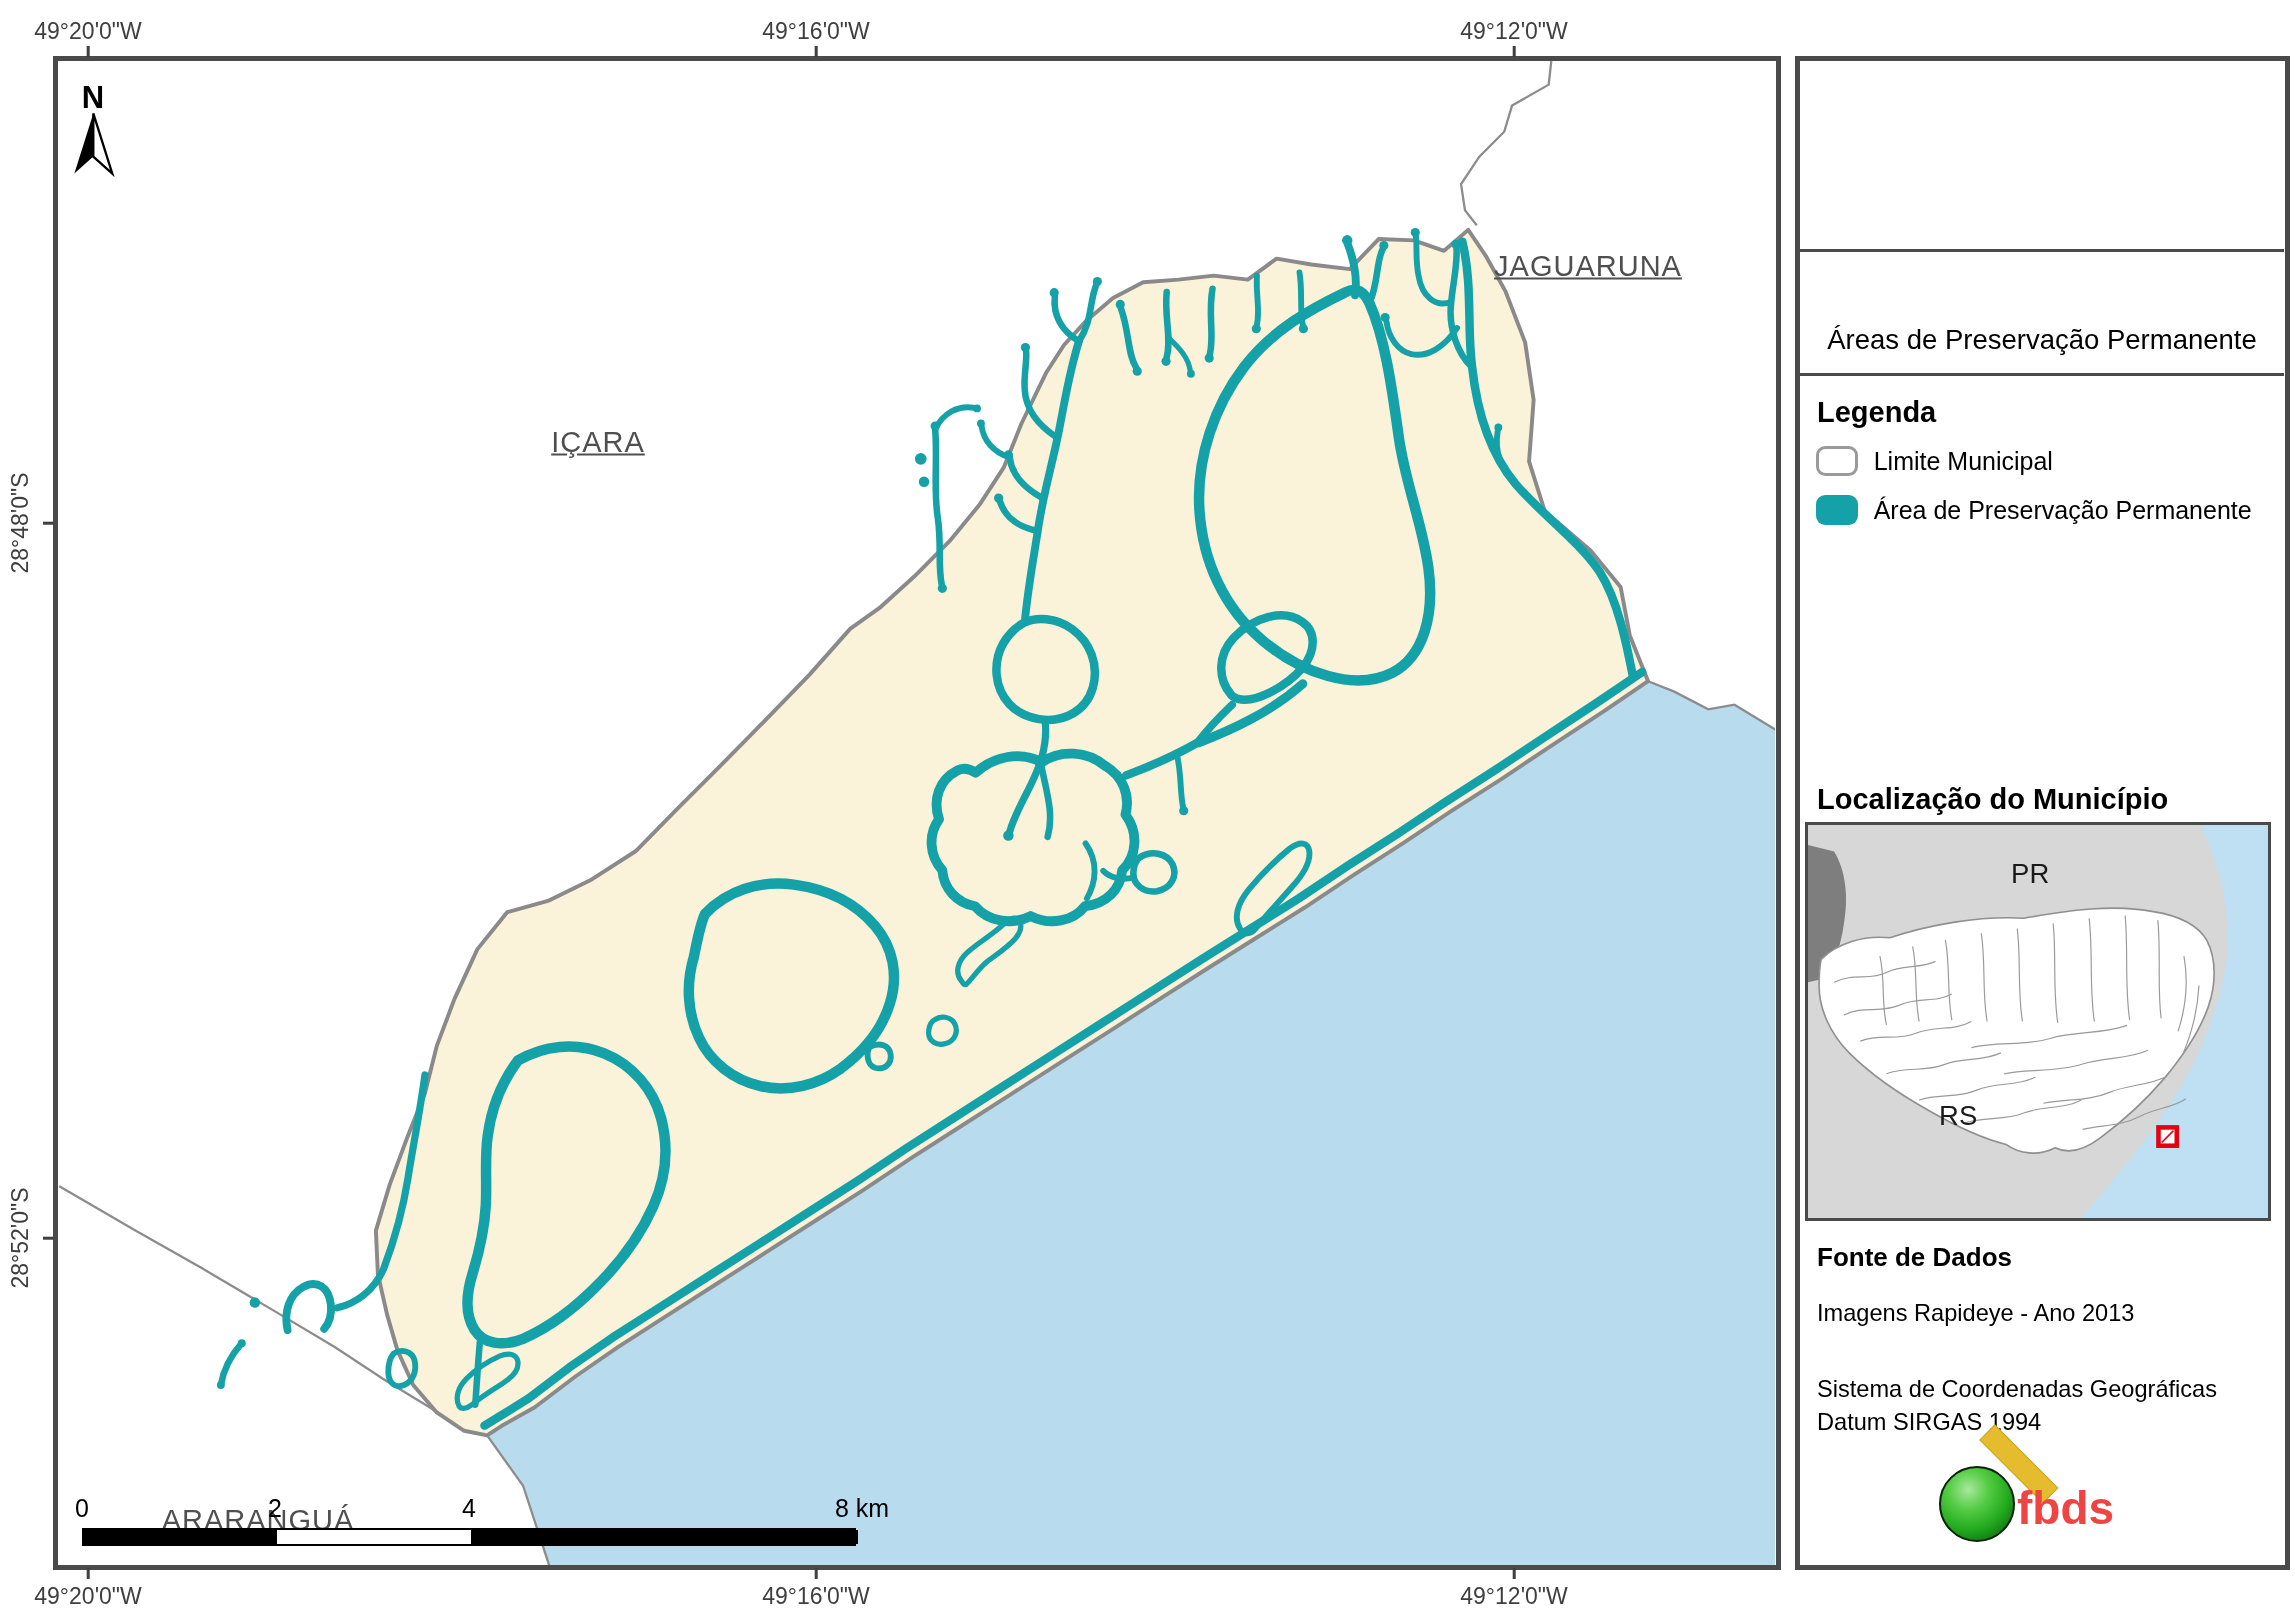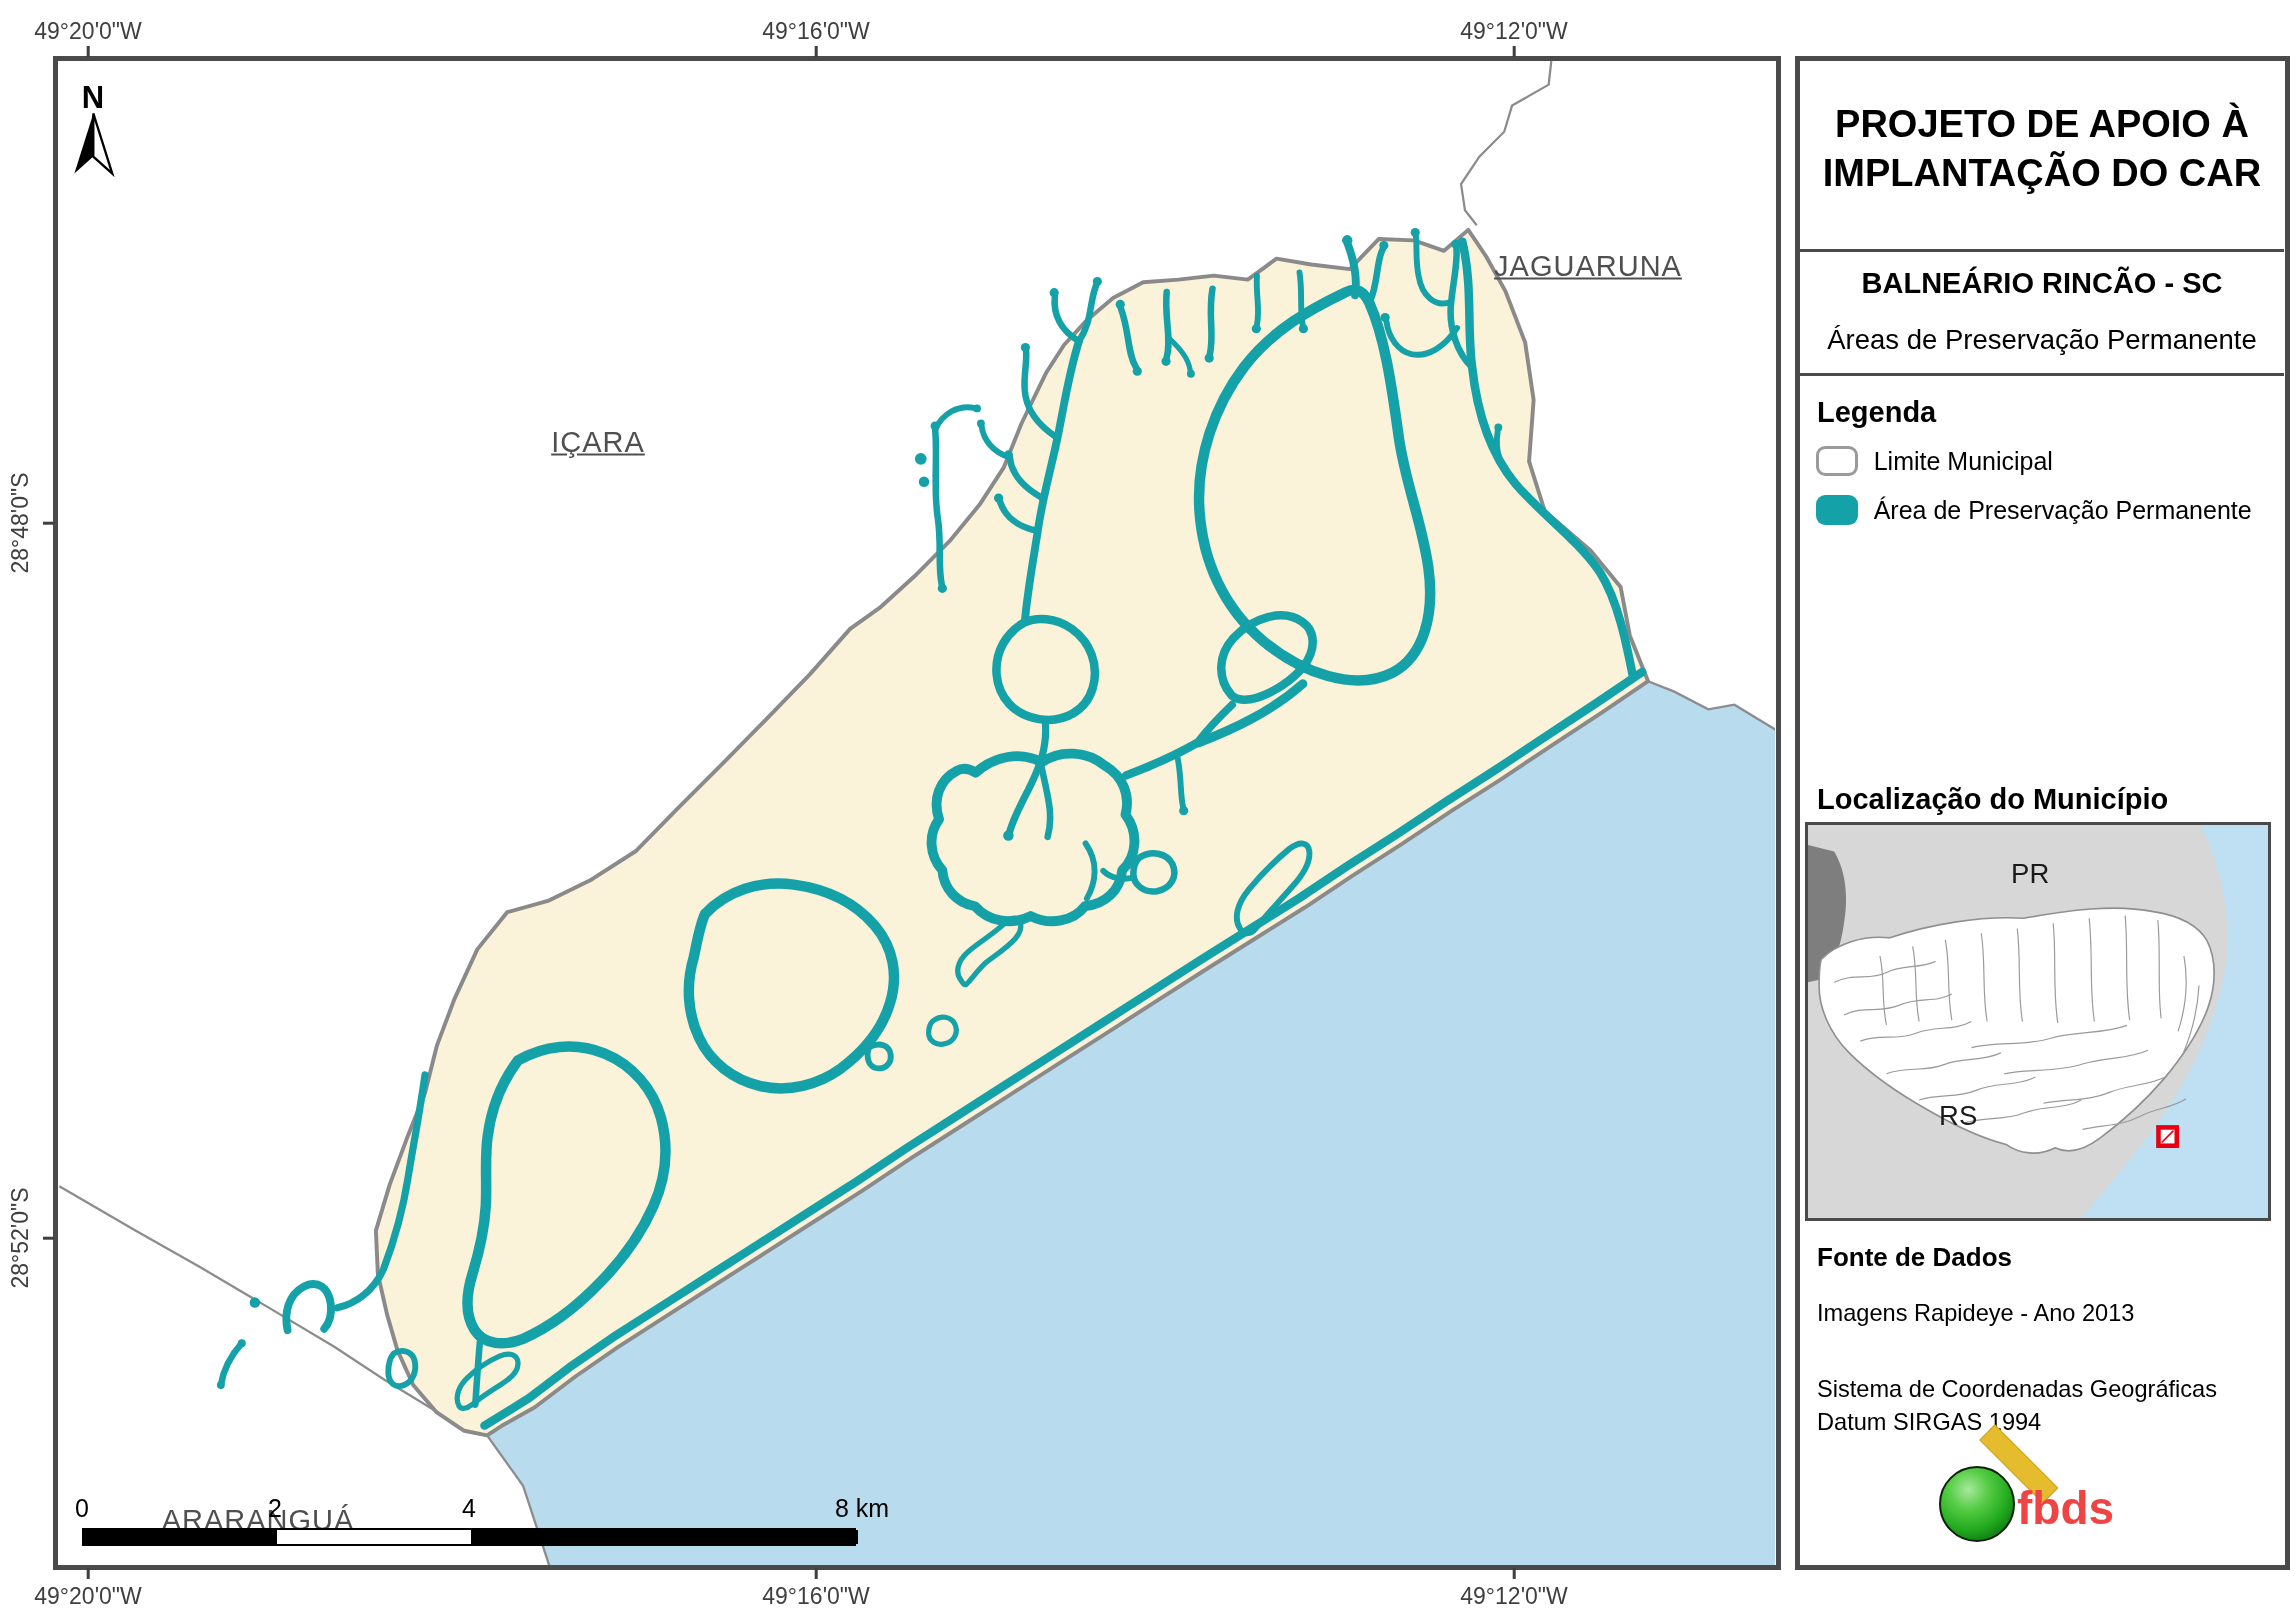--- a/index.html
+++ b/index.html
@@ -253,28 +253,23 @@
   <div class="scale-num" style="left:862px;">8 km</div>
   <div class="scalebar">
     <div class="seg" style="left:0;width:193px;background:#000;"></div>
     <div class="seg" style="left:193px;width:194px;background:#fff;"></div>
     <div class="seg" style="left:387px;width:387px;background:#000;"></div>
   </div>
 
   <div class="panel">
     <div class="inner">
 
-      <div class="p-title">
-        <div>PROJETO DE APOIO À</div>
-        <div>IMPLANTAÇÃO DO CAR</div>
-      </div>
 
       <div class="divider" style="top:188px;"></div>
 
-      <div class="p-muni">BALNEÁRIO RINCÃO - SC</div>
       <div class="p-sub">Áreas de Preservação Permanente</div>
 
       <div class="divider" style="top:312px;"></div>
 
       <div class="p-h" style="top:335px;">Legenda</div>
 
       <div class="legend-row" style="top:385px;">
         <div class="swatch limite"></div>
         <span>Limite Municipal</span>
       </div>

